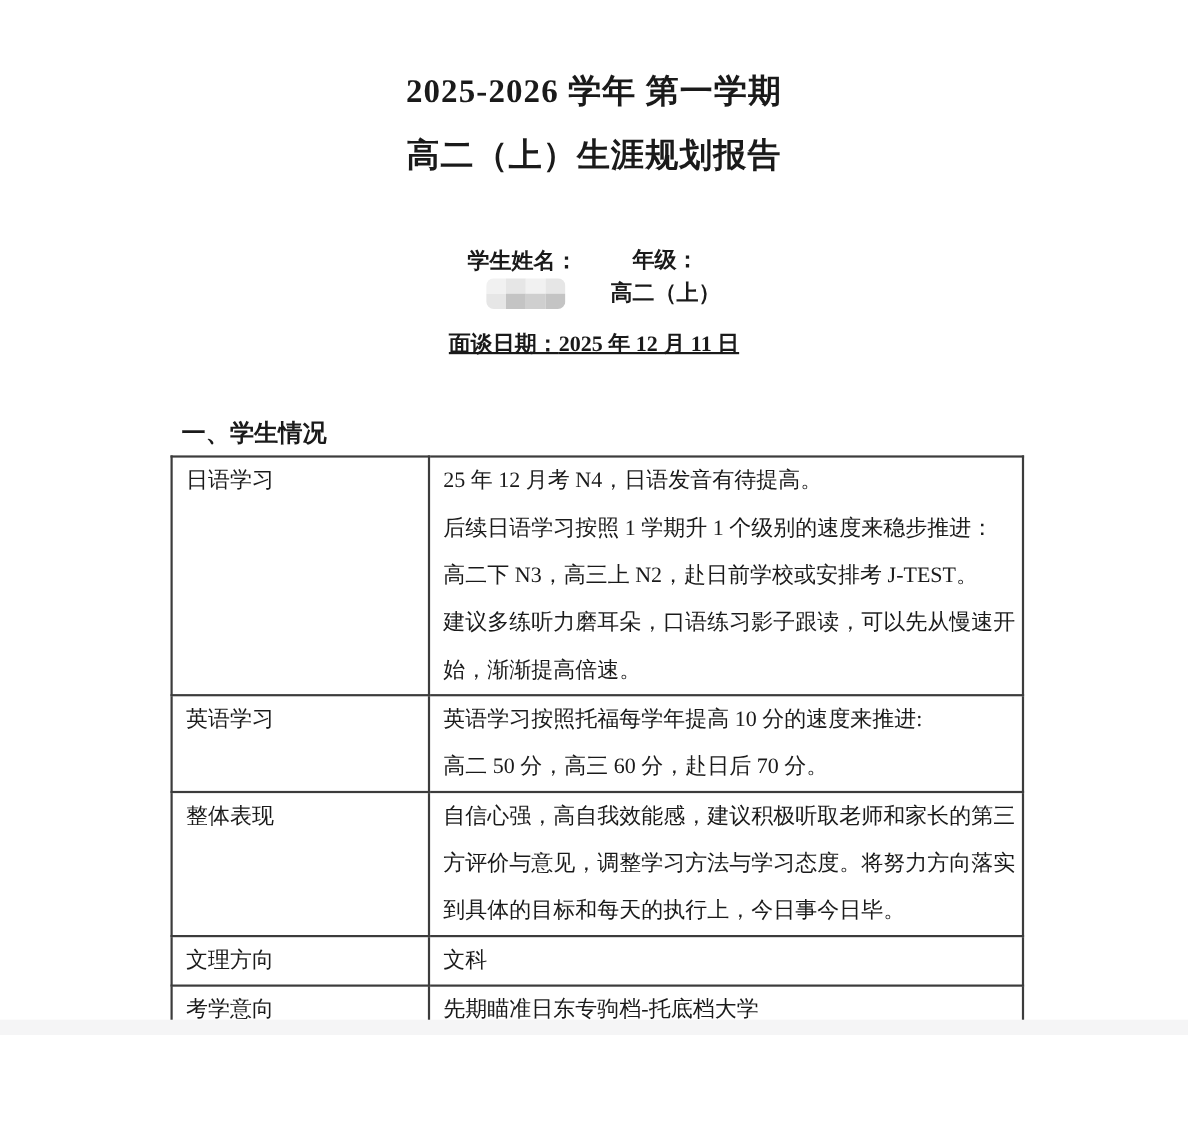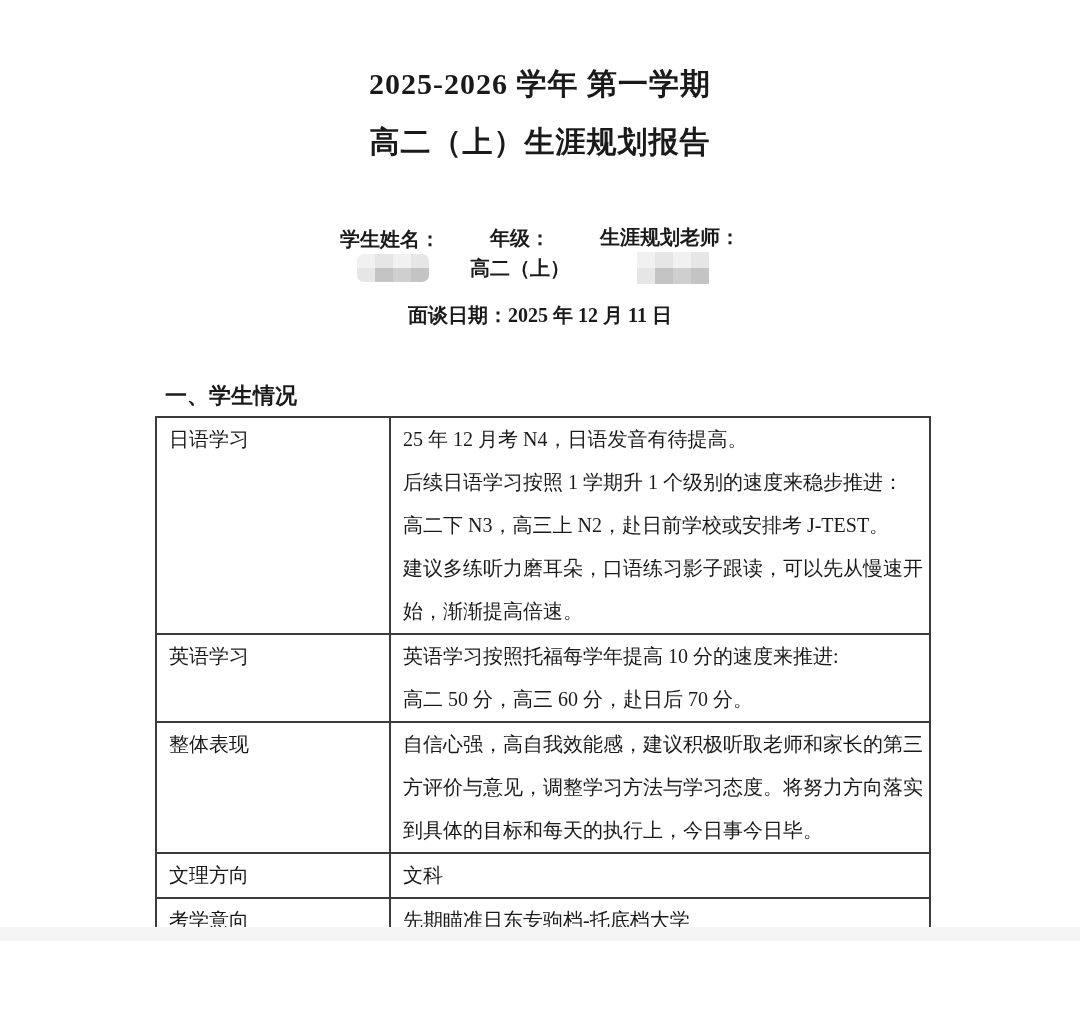--- a/index.html
+++ b/index.html
@@ -37,21 +37,21 @@
   .mosaic i:nth-child(3){background:var(--red-a,#f1f1f1);}
   .mosaic i:nth-child(4){background:var(--red-b,#e6e6e6);}
   .mosaic i:nth-child(5){background:var(--red-b,#e6e6e6);}
   .mosaic i:nth-child(6){background:var(--red-d,#c4c4c4);}
   .mosaic i:nth-child(7){background:var(--red-c,#cfcfcf);}
   .mosaic i:nth-child(8){background:var(--red-d,#c4c4c4);}
   .mosaic--teacher{height:32px;border-radius:0;}
   
   .date-row{
     margin-top:16px;text-align:center;
-    font-size:20px;font-weight:bold;line-height:30px;
+    font-size:20px;font-weight:bold;line-height:30px;text-decoration:underline;
   }
   
   .section-heading{
     margin:52px 0 0 165px;
     font-family:"Liberation Sans","DejaVu Sans",sans-serif;
     font-size:22px;font-weight:bold;line-height:28px;
   }
   
   table.report-table{
     margin:6px 0 0 155px;
@@ -96,33 +96,20 @@
           <i></i>
           <i></i>
           <i></i>
           <i></i>
       </span>
     </span>
     <span class="info-group">
       <span>年级：</span>
       <span>高二（上）</span>
     </span>
-    <span class="info-group">
-      <span>生涯规划老师：</span>
-      <span class="mosaic mosaic--teacher">
-        <i></i>
-          <i></i>
-          <i></i>
-          <i></i>
-          <i></i>
-          <i></i>
-          <i></i>
-          <i></i>
-      </span>
-    </span>
   </div>
 
   <div class="date-row">
     <span>面谈日期：</span><span>2025 年 12 月 11 日</span>
   </div>
 
   <h2 class="section-heading">一、学生情况</h2>
 
   <table class="report-table">
     <tbody>

